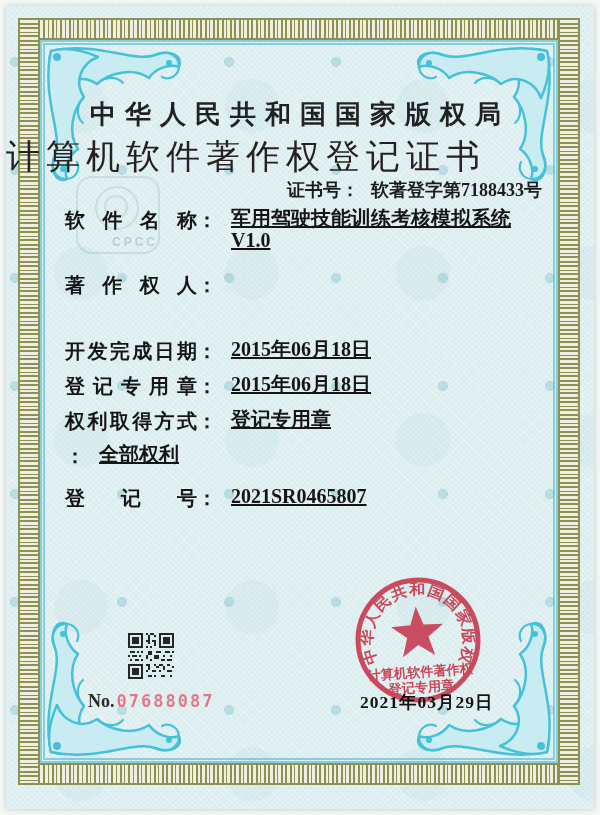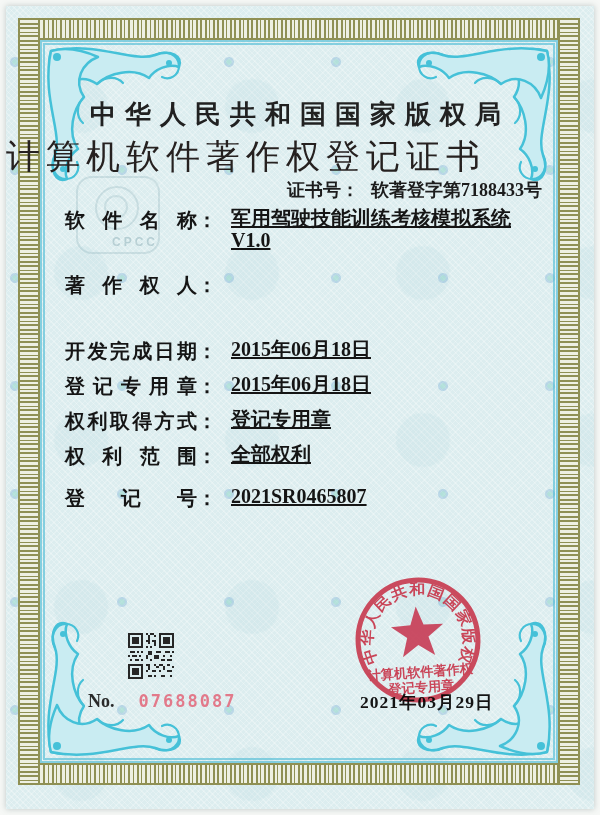--- a/index.html
+++ b/index.html
@@ -51,21 +51,21 @@
     border:2px solid rgba(125,165,175,.55);border-radius:16px;}
   .cpcc .ring{position:absolute;left:17px;top:8px;width:40px;height:40px;border:2px solid rgba(125,165,175,.55);border-radius:50%;}
   .cpcc .ring2{position:absolute;left:26px;top:17px;width:20px;height:20px;border:2px solid rgba(125,165,175,.5);border-radius:50%;}
   .cpcc .txt{position:absolute;left:0;right:0;bottom:3px;text-align:right;font-size:12px;
     letter-spacing:3px;color:rgba(110,150,160,.8);font-family:"Liberation Sans",sans-serif;font-weight:bold;}
   
   .qr{position:absolute;left:122px;top:627px;width:46px;height:46px;}
   .serial{position:absolute;left:82px;top:685px;font-size:18px;}
   .serial .no{font-weight:bold;color:#2a2a2a;}
   .serial .num{font-family:"DejaVu Sans Mono",monospace;font-weight:bold;color:#e2798a;
-    letter-spacing:2px;font-size:17px;margin-left:24px;}
+    letter-spacing:2px;font-size:17px;margin-left:2px;}
   
   .issue-date{position:absolute;left:354px;top:684px;font-size:17.5px;font-weight:bold;
     letter-spacing:1px;color:#141414;z-index:3;}
   .seal{position:absolute;left:348px;top:570px;width:128px;height:128px;z-index:4;
     mix-blend-mode:multiply;opacity:.94;transform:rotate(-4deg);}
 </style>
 </head>
 <body>
 
 <div class="stage">
@@ -179,21 +179,20 @@
         <span class="lab">登记专用章</span>
           <span class="colon">：</span>
           <span class="val">2015年06月18日</span>
       </div>
       <div class="row" style="top:402px">
         <span class="lab">权利取得方式</span>
           <span class="colon">：</span>
           <span class="val">登记专用章</span>
       </div>
       <div class="row" style="top:437px">
-        <span class="lab">权 利 范 围</span>
           <span class="colon">：</span>
           <span class="val">全部权利</span>
       </div>
       <div class="row" style="top:479px">
         <span class="lab">登 记 号</span>
           <span class="colon">：</span>
           <span class="val">2021SR0465807</span>
       </div>
 
 

